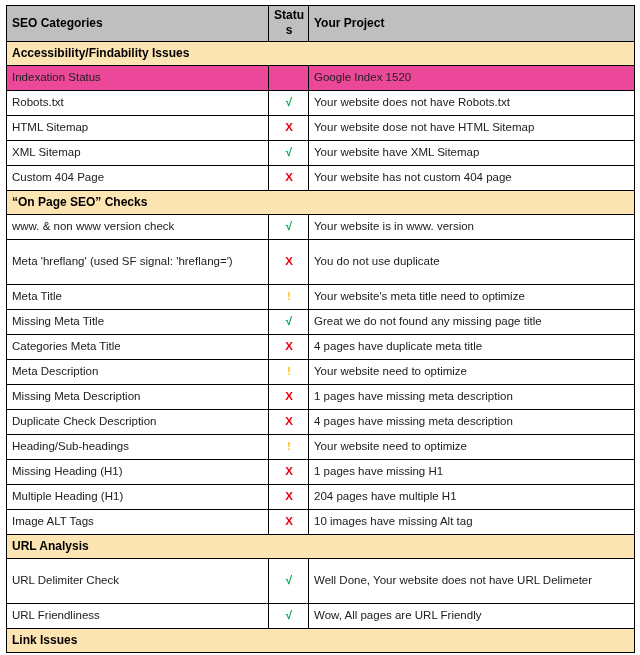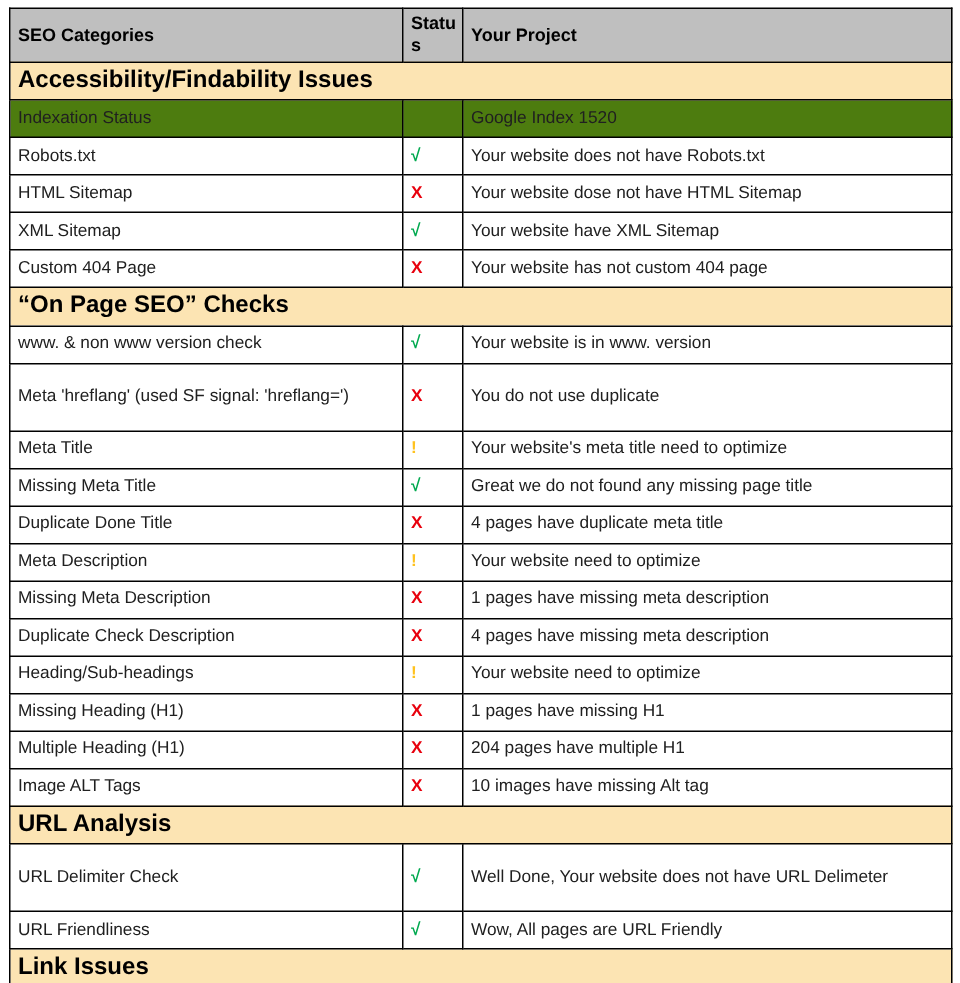--- a/index.html
+++ b/index.html
@@ -42,37 +42,38 @@
   tr.row-header td {
     background: #bfbfbf;
     font-weight: bold;
     font-size: 12px;
     color: #000000;
     height: 19px;
   }
   tr.row-section td {
     background: #fce4b3;
     font-weight: bold;
-    font-size: 16px;
+    font-size: 12px;
     color: #000000;
     height: 19px;
   }
   tr.row-highlight td {
-    background: #4d7c0f;
+    background: #ec4899;
     color: #202020;
     height: 20px;
   }
   tr.row-data td {
     background: #ffffff;
     height: 20px;
   }
   tr.row-tall td {
     height: 40px;
   }
   td.status-cell {
+    text-align: center;
     font-weight: bold;
     font-size: 13px;
     padding: 2px 1px;
   }
   .st-ok    { color: #00a94f; }
   .st-bad   { color: #e8000d; }
   .st-warn  { color: #ffc21e; }
 </style>
 </head>
 <body>
@@ -135,21 +136,21 @@
           <td>Meta Title</td>
           <td class="status-cell"><span class="st-warn">!</span></td>
           <td>Your website's meta title need to optimize</td>
         </tr>
         <tr class="row-data">
           <td>Missing Meta Title</td>
           <td class="status-cell"><span class="st-ok">√</span></td>
           <td>Great we do not found any missing page title</td>
         </tr>
         <tr class="row-data">
-          <td>Duplicate Done Title</td>
+          <td>Categories Meta Title</td>
           <td class="status-cell"><span class="st-bad">X</span></td>
           <td>4 pages have duplicate meta title</td>
         </tr>
         <tr class="row-data">
           <td>Meta Description</td>
           <td class="status-cell"><span class="st-warn">!</span></td>
           <td>Your website need to optimize</td>
         </tr>
         <tr class="row-data">
           <td>Missing Meta Description</td>

